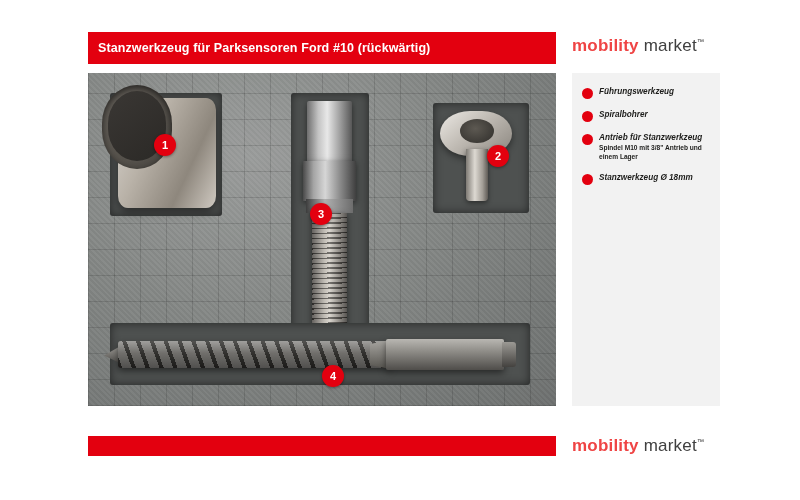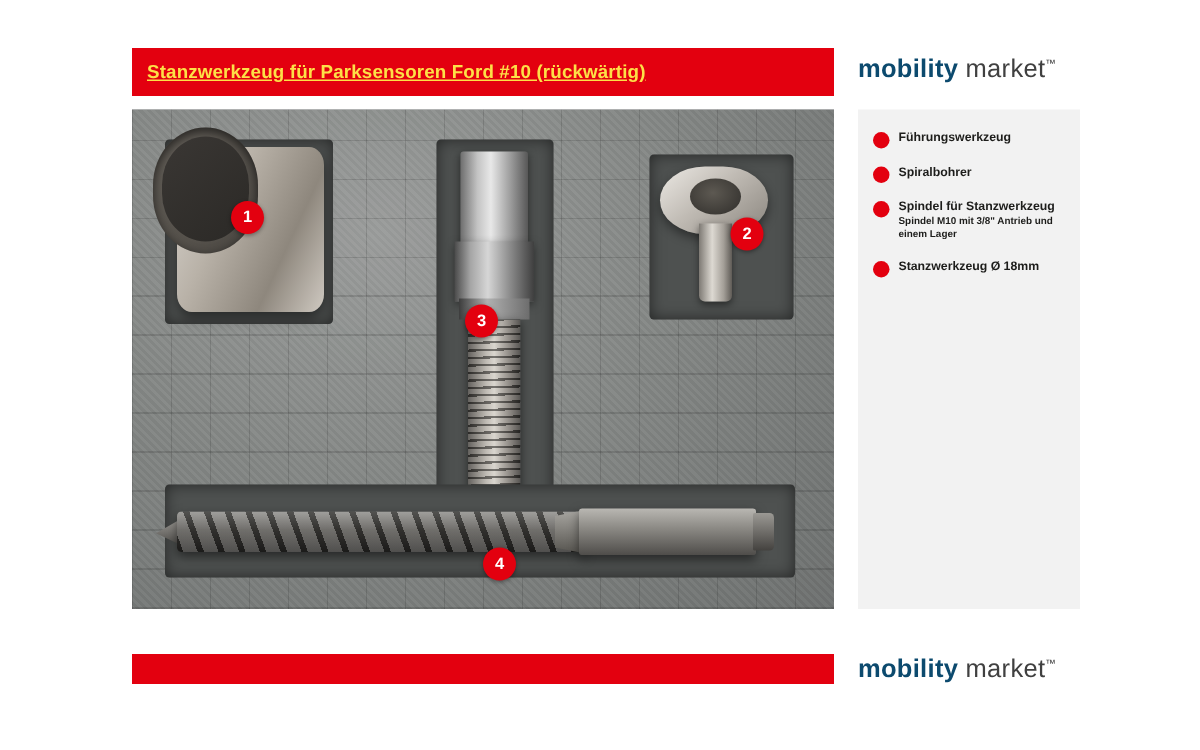--- a/index.html
+++ b/index.html
@@ -28,38 +28,37 @@
     position: absolute;
     left: 88px;
     top: 32px;
     width: 468px;
     height: 32px;
     background: #e3000f;
     display: flex;
     align-items: center;
   }
   .header-title {
-    color: #fde047;
+    color: #ffffff;
     font-size: 12.5px;
     font-weight: bold;
     letter-spacing: 0.1px;
     padding-left: 10px;
     white-space: nowrap;
-    text-decoration: underline;
   }
 
   
   .brand {
     position: absolute;
     white-space: nowrap;
     color: #3c3c3c;
     font-size: 17px;
     letter-spacing: 0.2px;
   }
-  .brand .b1 { font-weight: bold; color: #0c4a6e; }
+  .brand .b1 { font-weight: bold; color: #ef4444; }
   .brand .b2 { font-weight: normal; color: #404040; }
   .brand .tm {
     font-size: 7px;
     vertical-align: super;
     color: #2b2b2b;
   }
   .brand-top { left: 572px; top: 36px; }
   .brand-bottom { left: 572px; top: 436px; }
 
   
@@ -275,20 +274,21 @@
     background: #e3000f;
     margin-top: 1px;
     margin-right: 6px;
   }
   .legend-text { flex: 1 1 auto; }
   .legend-label {
     font-size: 8.2px;
     font-weight: bold;
     color: #1d1d1b;
     line-height: 1.25;
+    font-style: italic;
   }
   .legend-sub {
     font-size: 6.6px;
     font-weight: bold;
     color: #1d1d1b;
     line-height: 1.35;
     margin-top: 1px;
   }
 
   
@@ -362,21 +362,21 @@
       <div class="legend-item">
         <div class="legend-dot"></div>
         <div class="legend-text">
           <div class="legend-label">Spiralbohrer</div>
         </div>
       </div>
 
       <div class="legend-item">
         <div class="legend-dot"></div>
         <div class="legend-text">
-          <div class="legend-label">Spindel für Stanzwerkzeug</div>
+          <div class="legend-label">Antrieb für Stanzwerkzeug</div>
           <div class="legend-sub">Spindel M10 mit 3/8" Antrieb und einem Lager</div>
         </div>
       </div>
 
       <div class="legend-item">
         <div class="legend-dot"></div>
         <div class="legend-text">
           <div class="legend-label">Stanzwerkzeug Ø 18mm</div>
         </div>
       </div>

